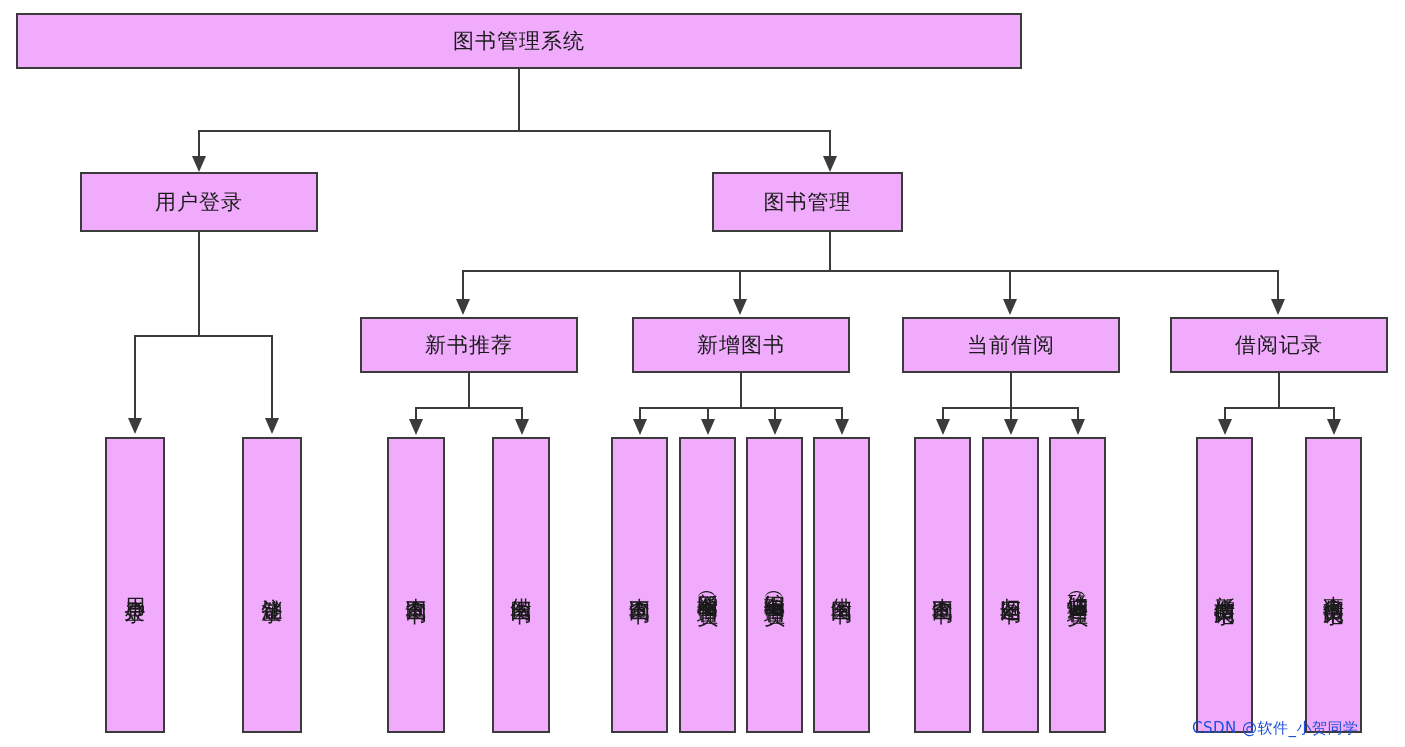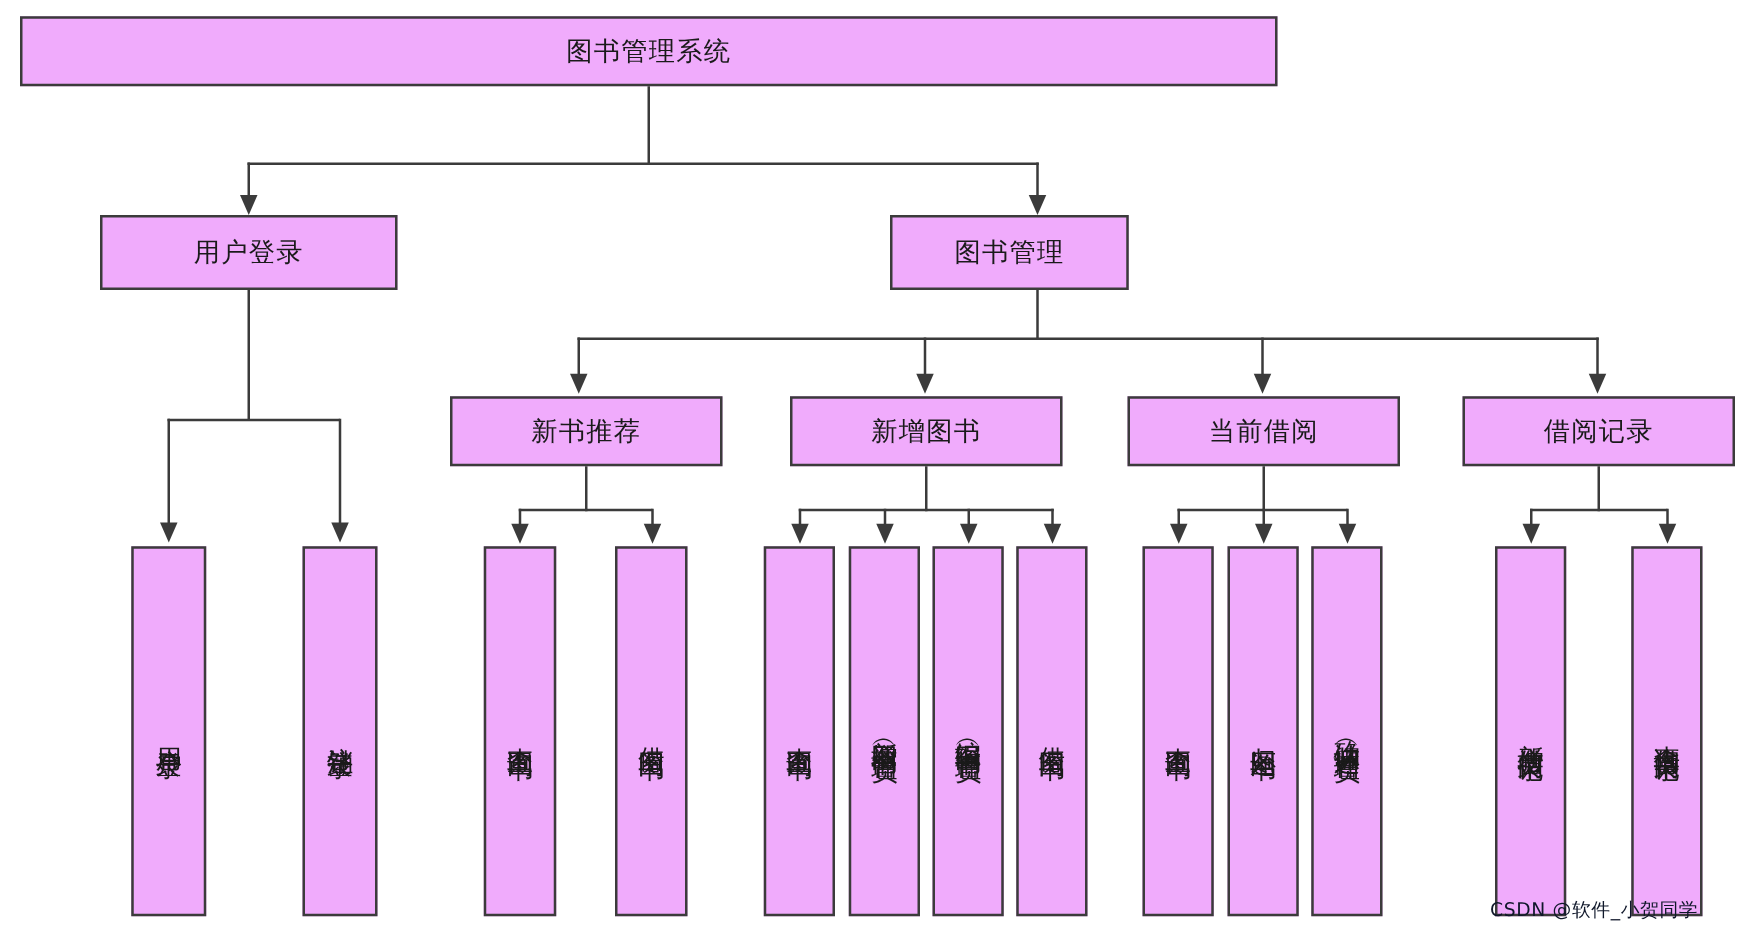--- a/index.html
+++ b/index.html
@@ -56,21 +56,21 @@
     position: absolute;
     width: 0;
     height: 0;
     border-left: 7px solid transparent;
     border-right: 7px solid transparent;
     border-top: 16px solid #3b3b3b;
   }
   .watermark {
     position: absolute;
     font-size: 15px;
-    color: #0f172a;
+    color: #1d4ed8;
     white-space: nowrap;
     letter-spacing: 0.5px;
   }
 </style>
 </head>
 <body>
 
 <div id="canvas">
 
   <div class="node horiz" style="left:16px; top:13px; width:1006px; height:56px;">

